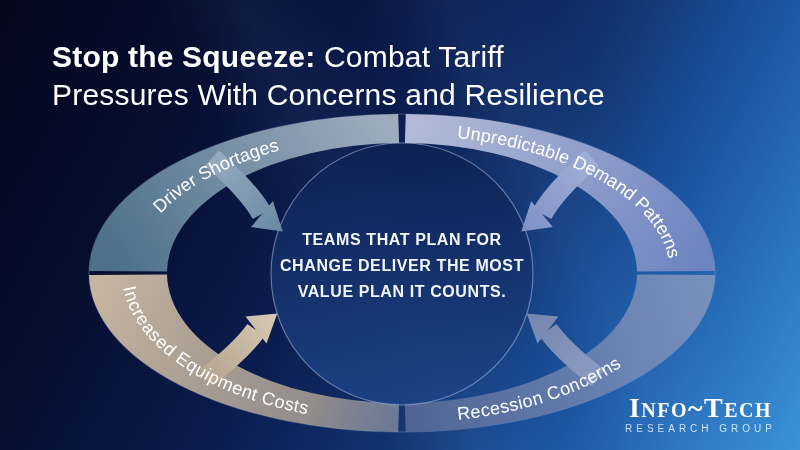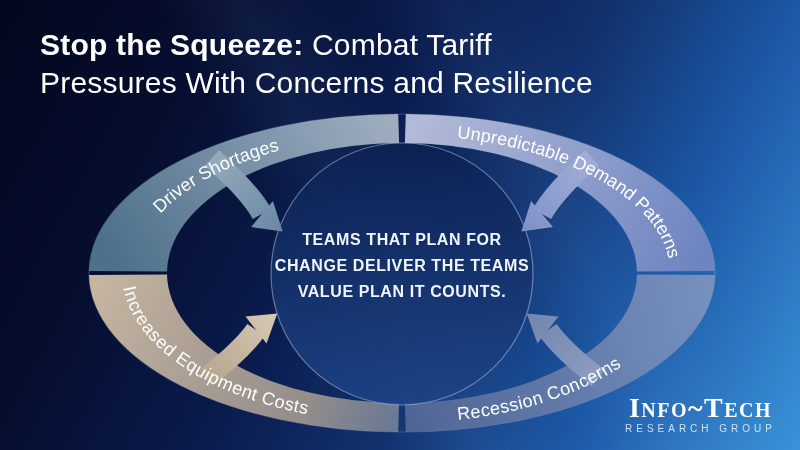--- a/index.html
+++ b/index.html
@@ -14,21 +14,21 @@
       linear-gradient(62deg,transparent 38%,rgba(120,170,235,0.07) 46%,transparent 55%),
       linear-gradient(62deg,transparent 58%,rgba(120,170,235,0.06) 66%,transparent 76%);
     pointer-events:none;
   }
   .slide::after{ 
     content:"";position:absolute;inset:0;
     background:radial-gradient(closest-side at 96% 104%,rgba(90,185,245,0.40),rgba(90,185,245,0) 70%);
     pointer-events:none;
   }
   .title{
-    position:absolute;left:36px;top:22px;z-index:3;margin:4px;
+    position:absolute;left:36px;top:22px;z-index:3;margin:16px;
     color:#ffffff;font-size:30px;line-height:38px;font-weight:400;letter-spacing:0.2px;
   }
   .title .em{font-weight:700;}
   .diagram-svg{position:absolute;left:0;top:0;z-index:2;}
   .center-message{
     position:absolute;left:242px;top:227px;width:320px;z-index:4;
     text-align:center;color:#f1f5fc;font-weight:700;font-size:16px;line-height:26px;letter-spacing:0.6px;
   }
   .center-message span{display:block;}
   .label-on-ring{fill:#ffffff;font-size:18px;letter-spacing:0.3px;}
@@ -134,21 +134,21 @@
     <text class="label-on-ring" dy="6">
       <textPath href="#botPath" xlink:href="#botPath" startOffset="19%" text-anchor="middle">Increased Equipment Costs</textPath>
     </text>
     <text class="label-on-ring" dy="6">
       <textPath href="#botPath" xlink:href="#botPath" startOffset="71%" text-anchor="middle">Recession Concerns</textPath>
     </text>
   </svg>
 
   <div class="center-message">
     <span>TEAMS THAT PLAN FOR</span>
-    <span>CHANGE DELIVER THE TEAMS</span>
+    <span>CHANGE DELIVER THE MOST</span>
     <span>VALUE PLAN IT COUNTS.</span>
   </div>
 
   <div class="logo">
     <div class="wordmark">Info~Tech</div>
     <div class="subtext">RESEARCH GROUP</div>
   </div>
 
 </div>
 

